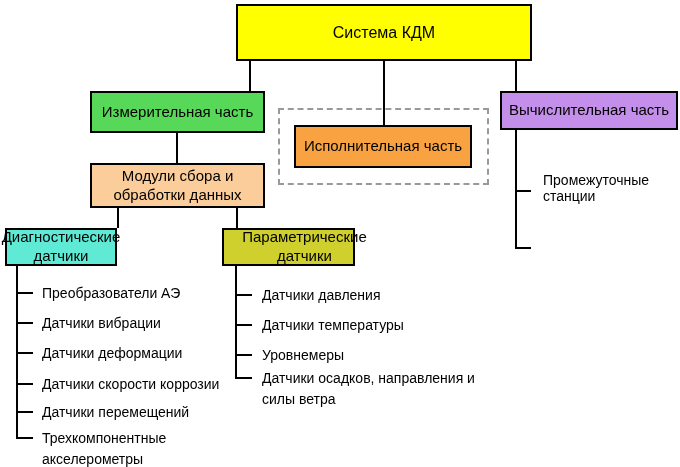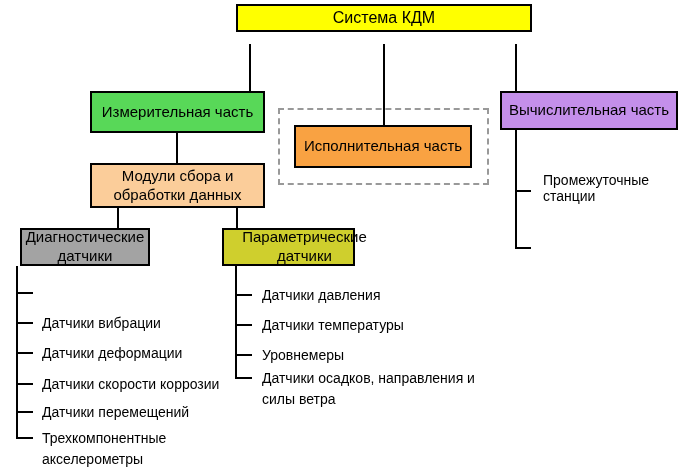--- a/index.html
+++ b/index.html
@@ -28,42 +28,43 @@
   <div class="vline" style="left:383px;top:44px;height:81px"></div>
   <div class="vline" style="left:515px;top:44px;height:47px"></div>
 
   <div class="vline" style="left:176px;top:133px;height:30px"></div>
 
   <div class="vline" style="left:117px;top:208px;height:20px"></div>
   <div class="vline" style="left:236px;top:208px;height:20px"></div>
 
   <div class="dashed" style="left:278px;top:108px;width:211px;height:77px"></div>
 
-  <div class="box root" style="left: 236px; top: 4px; width: 296px; height: 28px; background: rgb(255, 255, 0);">Система КДМ</div>
+  <div class="box root" style="left: 236px; top: 4px; width: 296px; height: 57px; background: rgb(255, 255, 0);">Система КДМ</div>
 
   <div class="box" style="left: 90px; top: 91px; width: 175px; height: 42px; background: rgb(88, 216, 88);">Измерительная часть</div>
 
   <div class="box" style="left: 294px; top: 125px; width: 178px; height: 43px; background: rgb(249, 162, 66);">Исполнительная часть</div>
 
   <div class="box" style="left: 90px; top: 163px; width: 175px; height: 45px; background: rgb(251, 205, 154);">Модули сбора и обработки данных</div>
 
   <div class="box" style="left: 500px; top: 91px; width: 178px; height: 39px; background: rgb(196, 143, 234);">Вычислительная часть</div>
 
-  <div class="box" style="left: 20px; top: 228px; width: 130px; height: 38px; background: #a3a3a3;">Диагностические датчики</div>
+  <div class="box" style="left: 5px; top: 228px; width: 112px; height: 38px; background: #5eead4;">Диагностические датчики</div>
 
   <div class="box" style="left: 222px; top: 228px; width: 133px; height: 38px; background: rgb(207, 207, 45); padding-left: 36px;">Параметрические датчики</div>
 
   <div class="vline" style="left:16px;top:266px;height:173px"></div>
   <div class="tick" style="left:18px;top:292px"></div>
   <div class="tick" style="left:18px;top:322px"></div>
   <div class="tick" style="left:18px;top:352px"></div>
   <div class="tick" style="left:18px;top:383px"></div>
   <div class="tick" style="left:18px;top:411px"></div>
   <div class="tick" style="left:18px;top:437px"></div>
 
+  <div class="li" style="left:42px;top:283px;width:200px">Преобразователи АЭ</div>
   <div class="li" style="left:42px;top:313px;width:200px">Датчики вибрации</div>
   <div class="li" style="left:42px;top:343px;width:200px">Датчики деформации</div>
   <div class="li" style="left:42px;top:374px;width:210px">Датчики скорости коррозии</div>
   <div class="li" style="left:42px;top:402px;width:200px">Датчики перемещений</div>
   <div class="li" style="left:42px;top:428px;width:160px">Трехкомпонентные акселерометры</div>
 
   <div class="vline" style="left:235px;top:266px;height:113px"></div>
   <div class="tick" style="left:237px;top:294px"></div>
   <div class="tick" style="left:237px;top:324px"></div>
   <div class="tick" style="left:237px;top:354px"></div>

